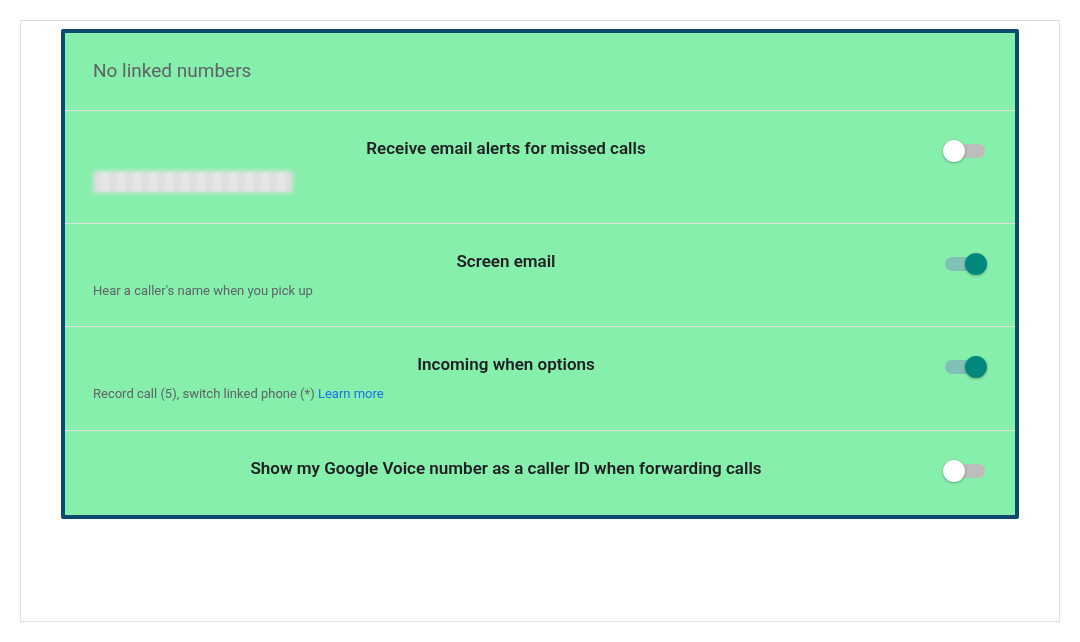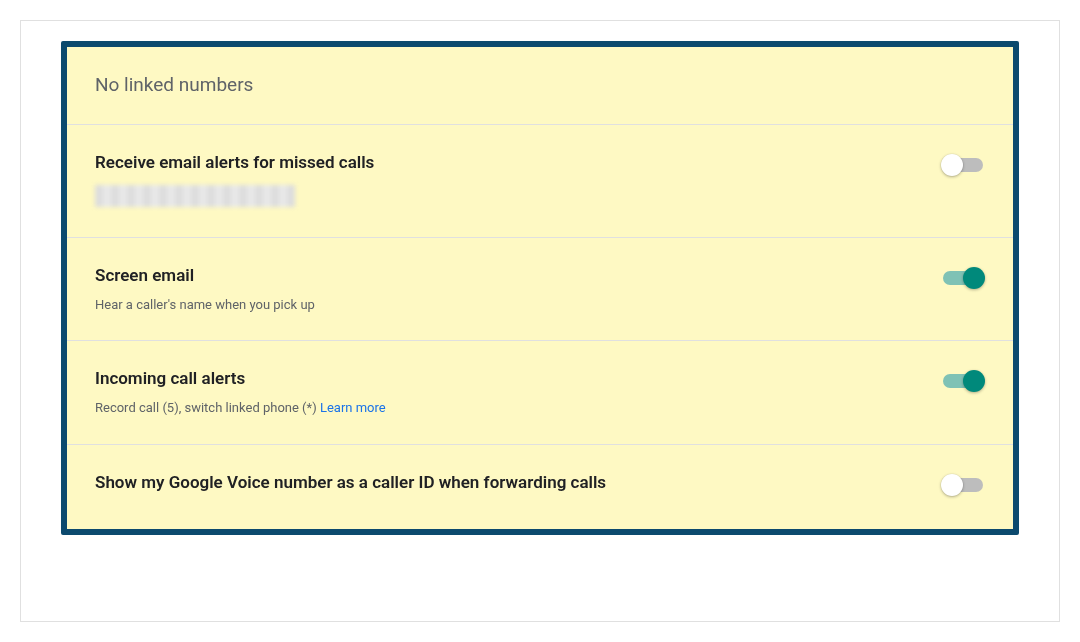--- a/index.html
+++ b/index.html
@@ -14,24 +14,24 @@
     }
     .outer-container {
       border: 1px solid #e0e0e0;
       background: #fff;
       width: 1040px;
       height: 602px;
       margin: 0 auto;
       padding: 0 40px;
     }
     .settings-card {
-      border: 6px solid #0c4a6e;
+      border: 4px solid #0c4a6e;
       border-radius: 2px;
-      background: #fef9c3;
-      margin-top: 20px;
+      background: #86efac;
+      margin-top: 8px;
     }
     .settings-section {
       padding: 26px 28px;
       border-bottom: 1px solid #e0e0e0;
       display: flex;
       justify-content: space-between;
       align-items: flex-start;
       gap: 24px;
     }
     .settings-section:last-child {
@@ -47,20 +47,21 @@
       font-weight: 400;
       padding: 26px 28px 28px 28px;
       border-bottom: 1px solid #e0e0e0;
     }
     .section-title {
       color: #202124;
       font-size: 17px;
       font-weight: 600;
       line-height: 1.4;
       margin-bottom: 8px;
+      text-align: center;
     }
     .section-description {
       color: #5f6368;
       font-size: 13px;
       line-height: 1.45;
     }
     .learn-more-link {
       color: #1a73e8;
       text-decoration: none;
       cursor: pointer;
@@ -144,21 +145,21 @@
         <div class="section-description">Hear a caller's name when you pick up</div>
       </div>
       <div class="toggle on">
         <div class="toggle-track"></div>
         <div class="toggle-thumb"></div>
       </div>
     </div>
 
     <div class="settings-section">
       <div class="section-content">
-        <div class="section-title">Incoming call alerts</div>
+        <div class="section-title">Incoming when options</div>
         <div class="section-description">
           <span>Record call (5), switch linked phone (*) </span><a class="learn-more-link">Learn more</a>
         </div>
       </div>
       <div class="toggle on">
         <div class="toggle-track"></div>
         <div class="toggle-thumb"></div>
       </div>
     </div>
 

